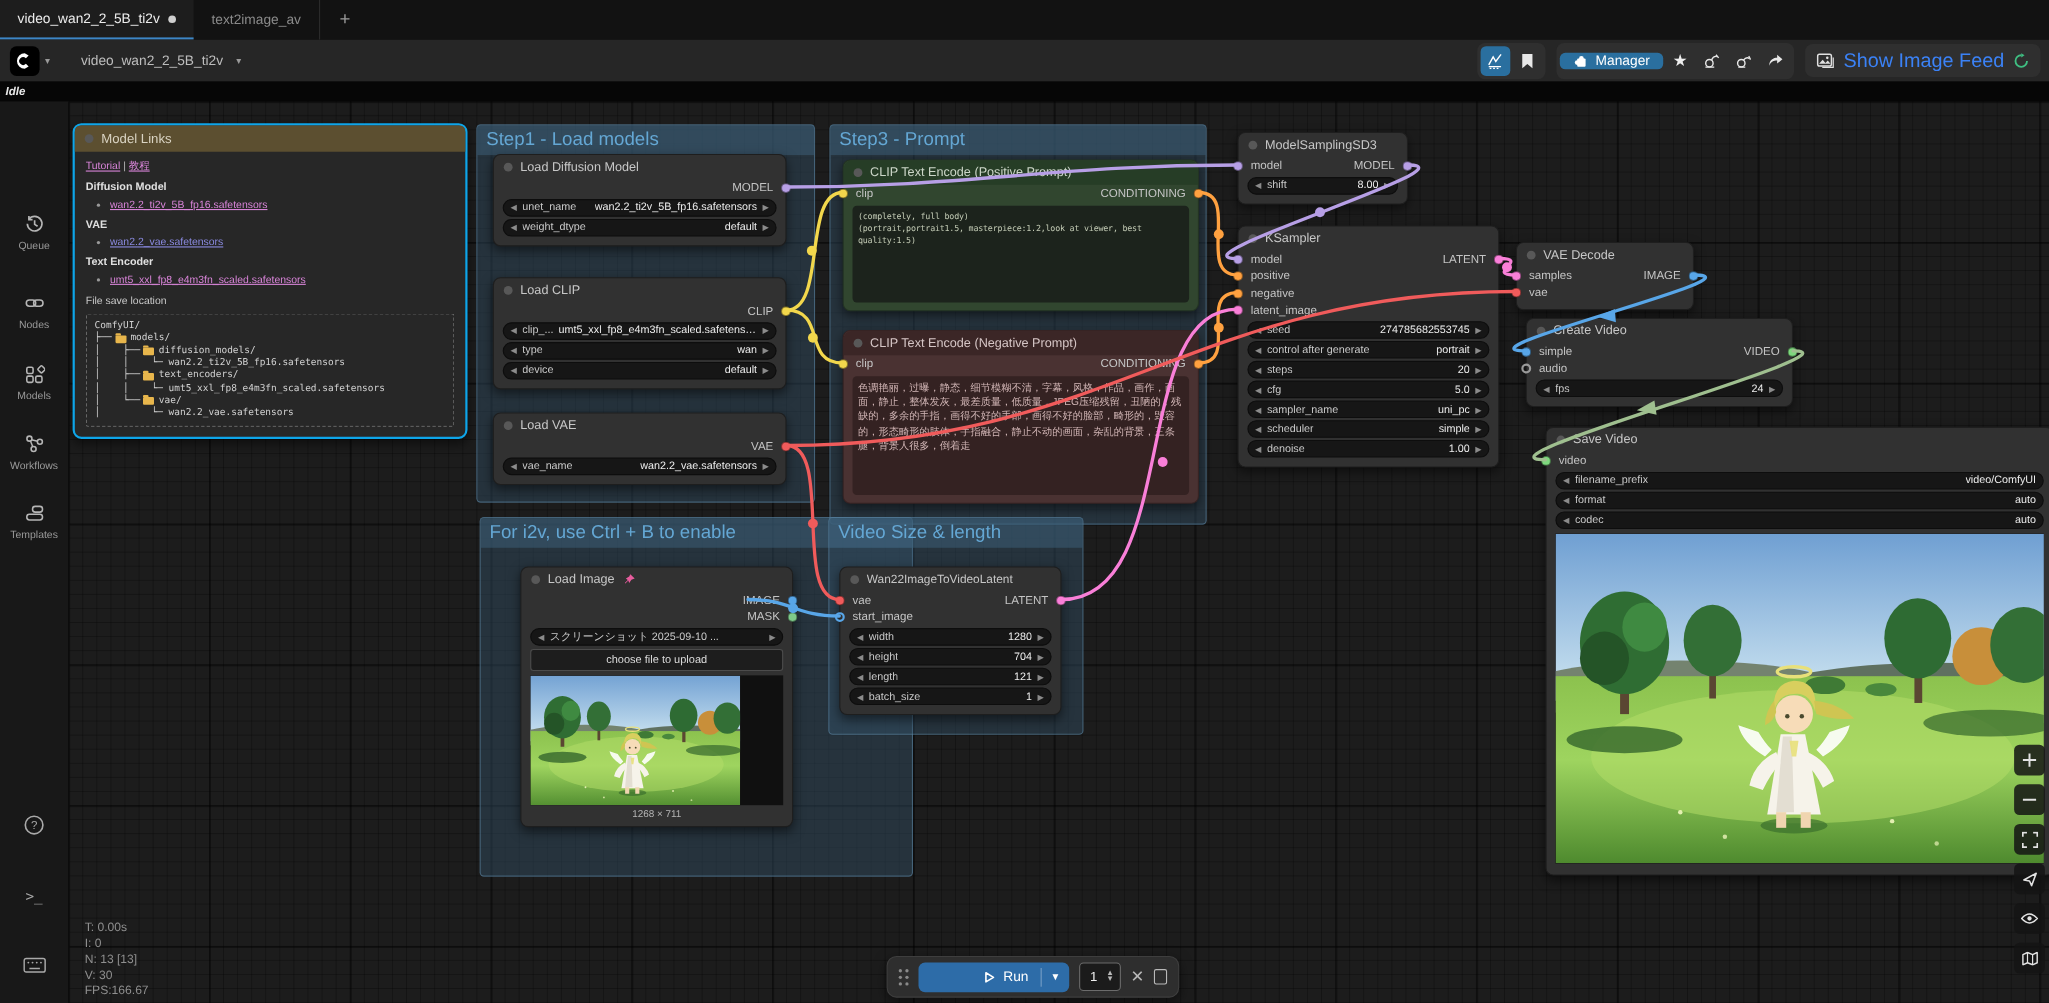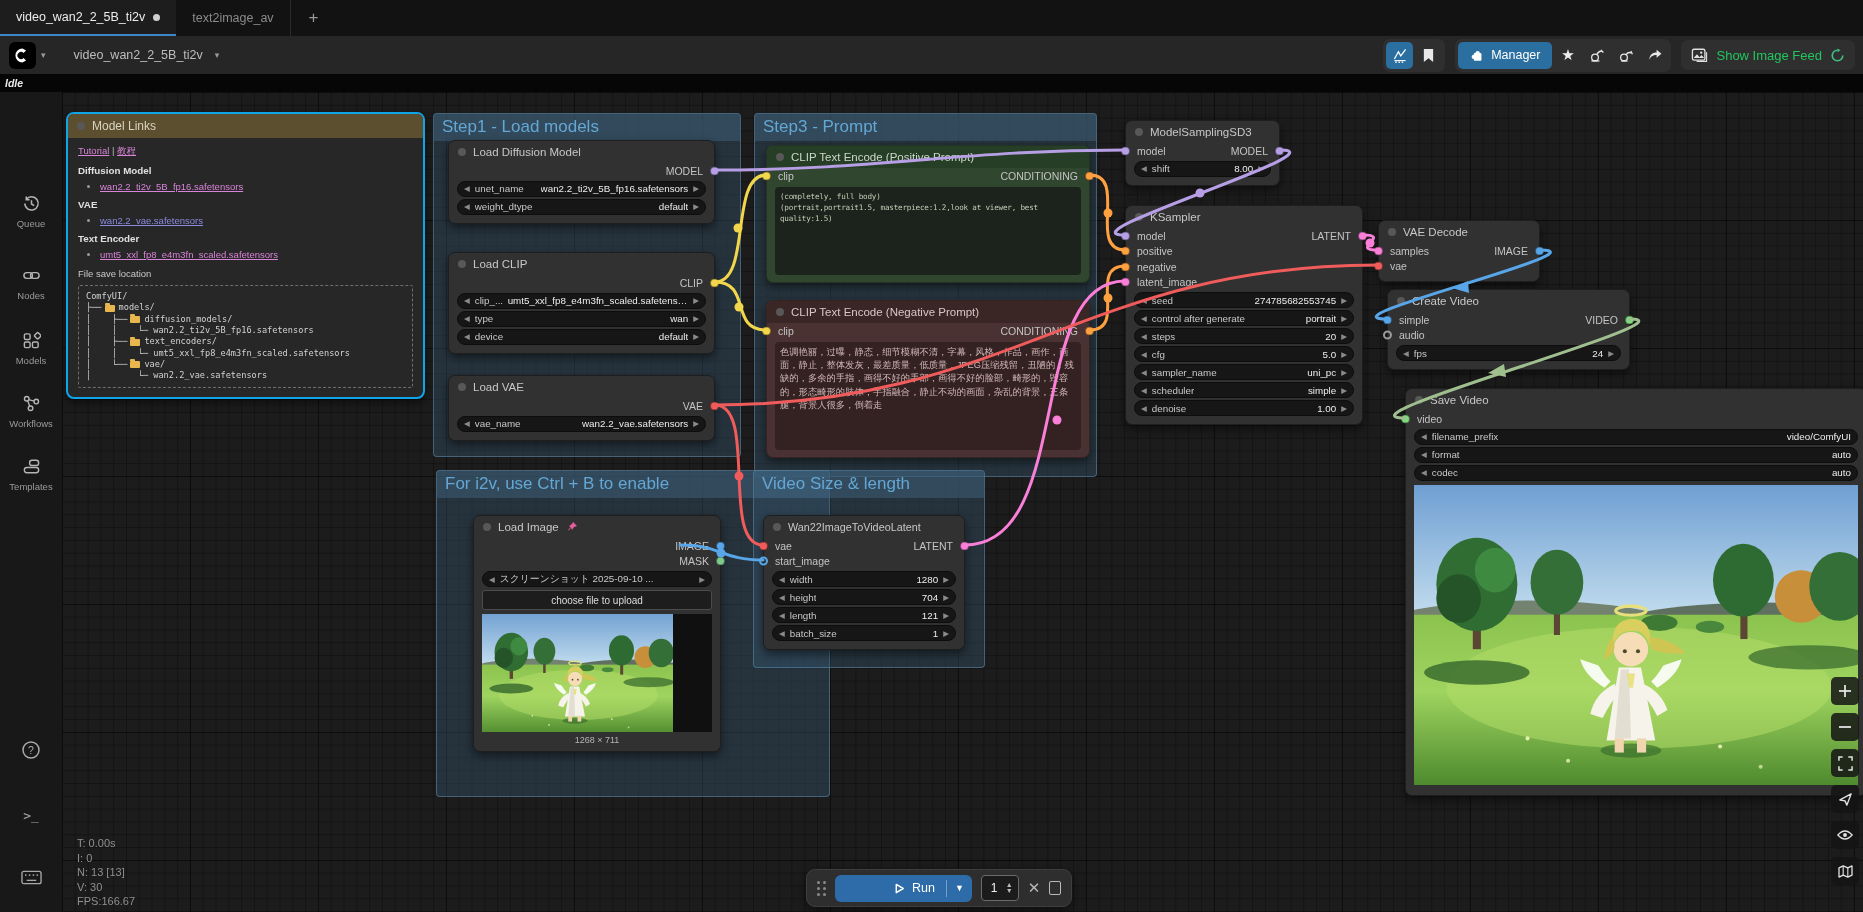--- a/index.html
+++ b/index.html
@@ -12,23 +12,23 @@
   .tab .mod-dot{width:7px;height:7px;border-radius:50%;background:#cfcfcf;}
   .newtab{display:flex;align-items:center;padding:0 18px;color:#9a9a9a;font-size:17px;cursor:pointer;}
   #menubar{left:0;top:36px;width:1863px;height:38px;background:#262626;display:flex;align-items:center;z-index:50;}
   .logo-box{width:27px;height:27px;background:#000;border-radius:6px;margin-left:9px;display:flex;align-items:center;justify-content:center;}
   .chev{color:#9a9a9a;font-size:9px;margin-left:5px;}
   .wf-name{color:#bdbdbd;font-size:12.5px;margin-left:28px;display:flex;gap:7px;align-items:center;cursor:pointer;}
   .mb-right{margin-left:auto;display:flex;gap:10px;align-items:center;margin-right:8px;}
   .btn-group{background:#2f2f2f;border-radius:7px;display:flex;align-items:center;padding:3px;gap:2px;}
   .icon-btn{width:27px;height:27px;border-radius:5px;display:flex;align-items:center;justify-content:center;cursor:pointer;color:#d8d8d8;}
   .icon-btn.blue{background:#2a6f9f;}
-  .manager-btn{height:27px;border-radius:5px;background:#2a6f9f;color:#fff;display:flex;align-items:center;gap:7px;padding:0 12px;font-size:12.5px;cursor:pointer;}
+  .manager-btn{height:15px;border-radius:5px;background:#2a6f9f;color:#fff;display:flex;align-items:center;gap:7px;padding:0 12px;font-size:12.5px;cursor:pointer;}
   .feed-group{background:#2f2f2f;border-radius:7px;display:flex;align-items:center;gap:8px;padding:3px 10px;height:30px;box-sizing:border-box;cursor:pointer;}
-  .feed-label{color:#22c55e;font-size:13px;}
+  .feed-label{color:#3b82f6;font-size:18px;}
   #statusbar{left:0;top:74px;width:1863px;height:18px;background:#060606;display:flex;align-items:center;z-index:45;font-style:italic;}
   #statusbar .state{color:#e8e8e8;font-size:10.5px;font-weight:bold;margin-left:5px;}
   
   #sidebar{left:0;top:92px;width:62px;height:820px;background:#181818;border-right:1px solid #0b0b0b;z-index:40;}
   .sb-item{position:absolute;left:0;width:62px;display:flex;flex-direction:column;align-items:center;gap:4px;color:#b2b2b2;cursor:pointer;}
   .sb-item .sb-label{font-size:9.5px;color:#9a9a9a;}
   .sb-icon{width:22px;height:22px;display:flex;align-items:center;justify-content:center;}
   .sb-bottom{position:absolute;left:0;width:62px;display:flex;justify-content:center;color:#a9a9a9;cursor:pointer;}
   
   #canvas{left:62px;top:92px;width:1801px;height:820px;background-color:#1c1c1c;

